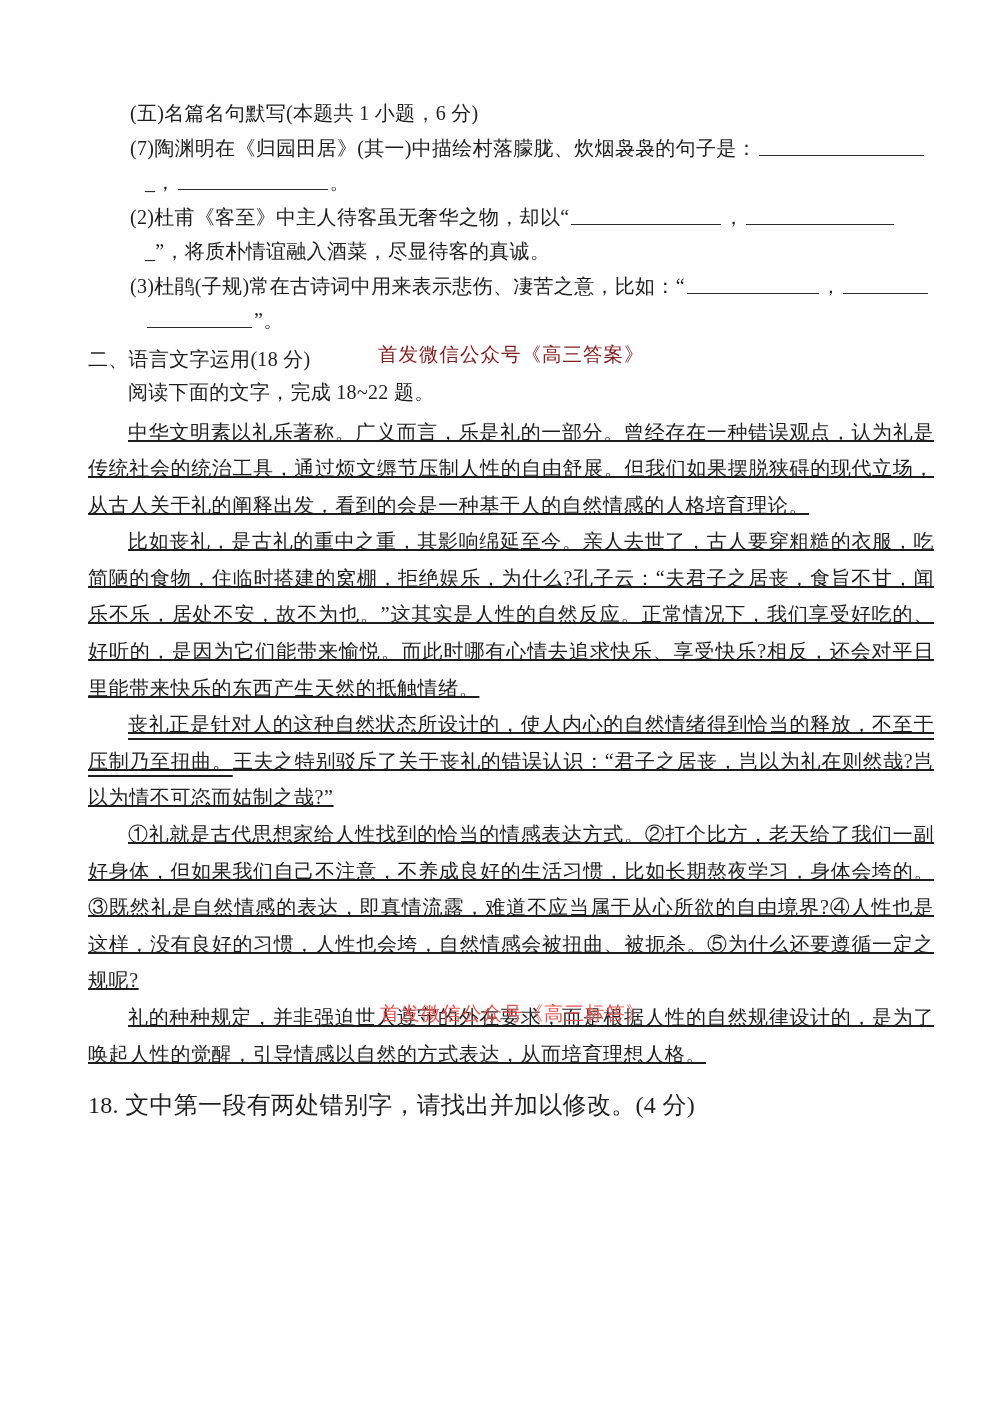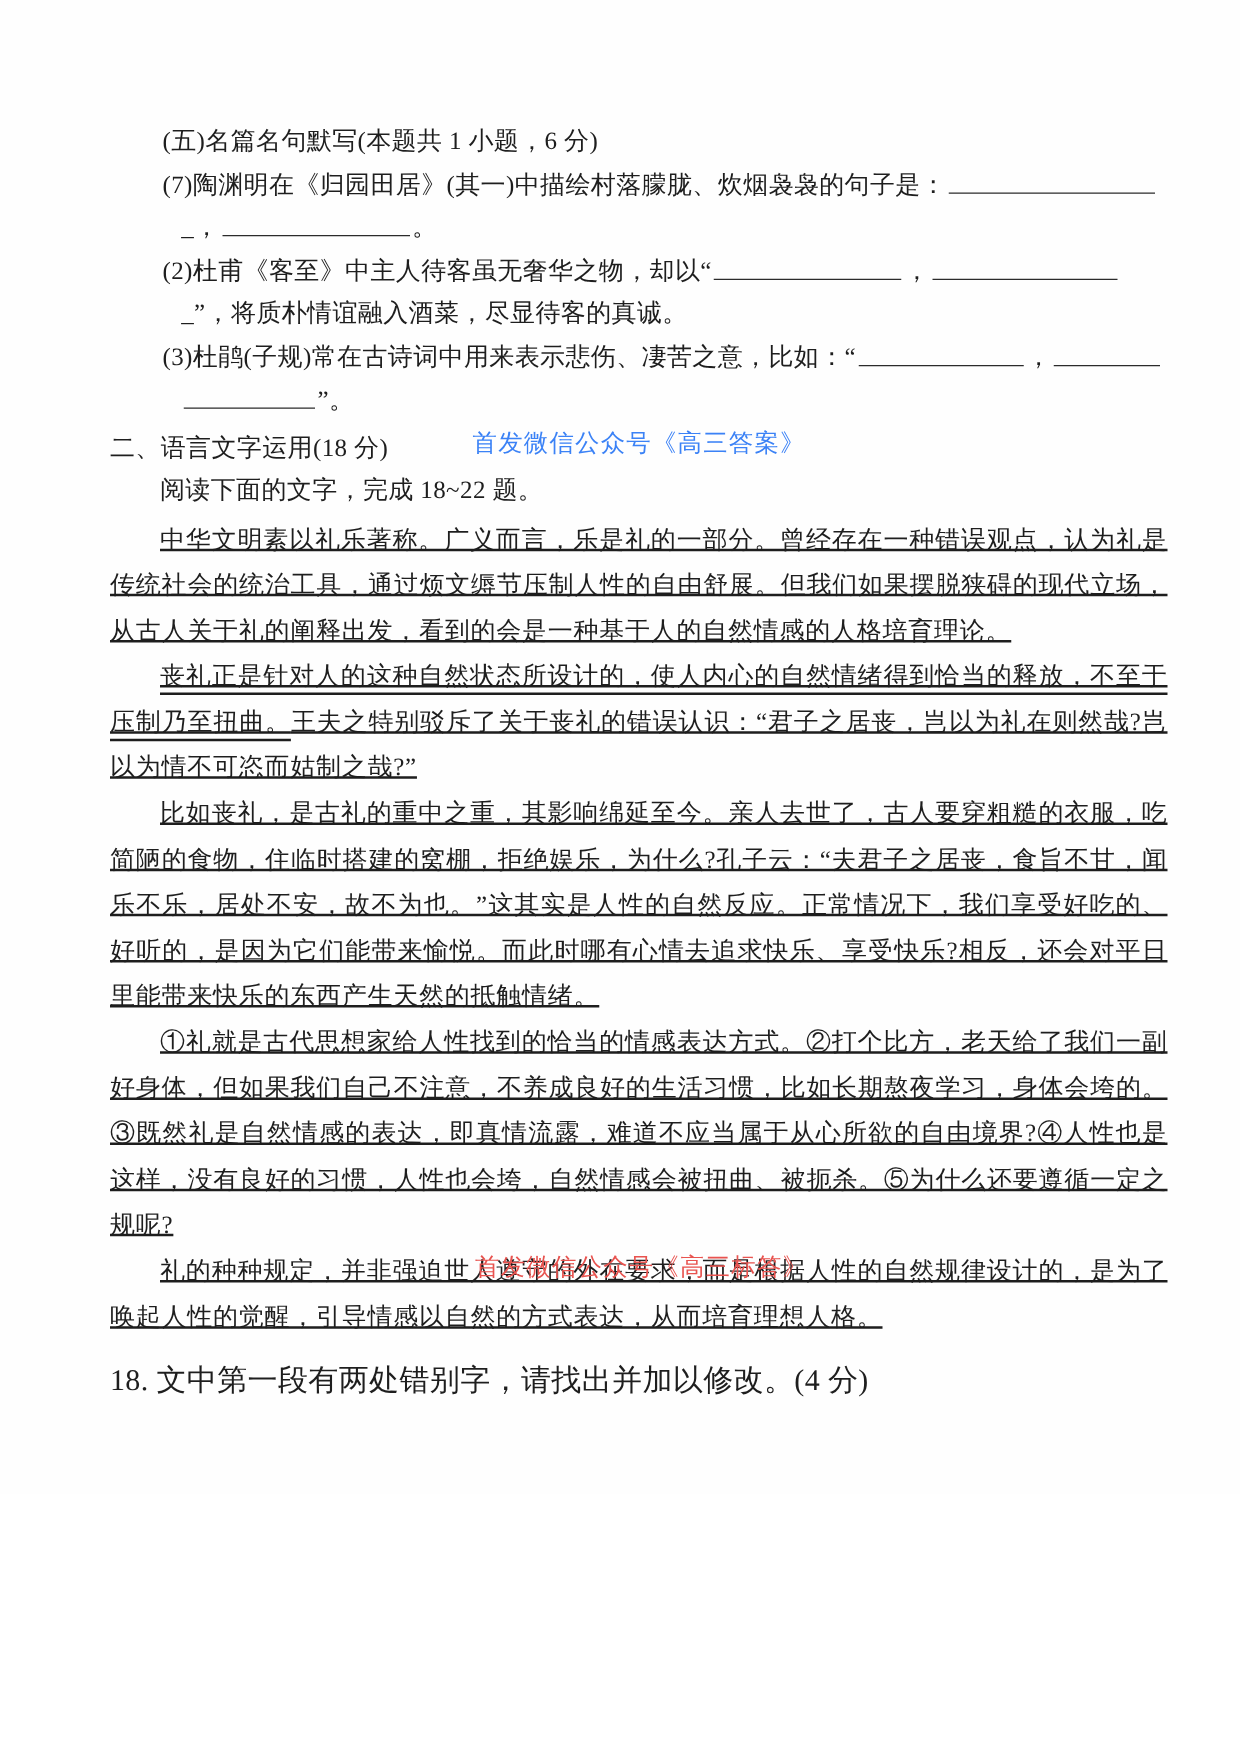--- a/index.html
+++ b/index.html
@@ -123,27 +123,27 @@
     </div>
 
     <div class="h2line">
       <span>二、语言文字运用(18 分)</span>
     </div>
     <div class="introline">
       <span>阅读下面的文字，完成 18~22 题。</span>
     </div>
 
     <p class="para first">中华文明素以礼乐著称。广义而言，乐是礼的一部分。曾经存在一种错误观点，认为礼是传统社会的统治工具，通过烦文缛节压制人性的自由舒展。但我们如果摆脱狭碍的现代立场，从古人关于礼的阐释出发，看到的会是一种基于人的自然情感的人格培育理论。</p>
+    <p class="para">比如丧礼，是古礼的重中之重，其影响绵延至今。亲人去世了，古人要穿粗糙的衣服，吃简陋的食物，住临时搭建的窝棚，拒绝娱乐，为什么?孔子云：“夫君子之居丧，食旨不甘，闻乐不乐，居处不安，故不为也。”这其实是人性的自然反应。正常情况下，我们享受好吃的、好听的，是因为它们能带来愉悦。而此时哪有心情去追求快乐、享受快乐?相反，还会对平日里能带来快乐的东西产生天然的抵触情绪。</p>
     <p class="para"><span class="underlined">丧礼正是针对人的这种自然状态所设计的，使人内心的自然情绪得到恰当的释放，不至于压制乃至扭曲。</span><span>王夫之特别驳斥了关于丧礼的错误认识：“君子之居丧，岂以为礼在则然哉?岂以为情不可恣而姑制之哉?”</span></p>
-    <p class="para">比如丧礼，是古礼的重中之重，其影响绵延至今。亲人去世了，古人要穿粗糙的衣服，吃简陋的食物，住临时搭建的窝棚，拒绝娱乐，为什么?孔子云：“夫君子之居丧，食旨不甘，闻乐不乐，居处不安，故不为也。”这其实是人性的自然反应。正常情况下，我们享受好吃的、好听的，是因为它们能带来愉悦。而此时哪有心情去追求快乐、享受快乐?相反，还会对平日里能带来快乐的东西产生天然的抵触情绪。</p>
     <p class="para">①礼就是古代思想家给人性找到的恰当的情感表达方式。②打个比方，老天给了我们一副好身体，但如果我们自己不注意，不养成良好的生活习惯，比如长期熬夜学习，身体会垮的。③既然礼是自然情感的表达，即真情流露，难道不应当属于从心所欲的自由境界?④人性也是这样，没有良好的习惯，人性也会垮，自然情感会被扭曲、被扼杀。⑤为什么还要遵循一定之规呢?</p>
     <p class="para">礼的种种规定，并非强迫世人遵守的外在要求，而是根据人性的自然规律设计的，是为了唤起人性的觉醒，引导情感以自然的方式表达，从而培育理想人格。</p>
 
     <div class="q18line">
       <span>18. 文中第一段有两处错别字，请找出并加以修改。(4 分)</span>
     </div>
   </div>
 
-  <div class="watermark wm1" style="color: #3b82f6;">首发微信公众号《高三答案》</div>
+  <div class="watermark wm1" style="color: #7f1d1d;">首发微信公众号《高三答案》</div>
   <div class="watermark wm2" style="color: rgb(232, 83, 79);">首发微信公众号《高三标答》</div>
 
   <div class="footer">语文试题(H8)第 9 页(共 10 页)</div>
 </div>
 
 </body></html>

